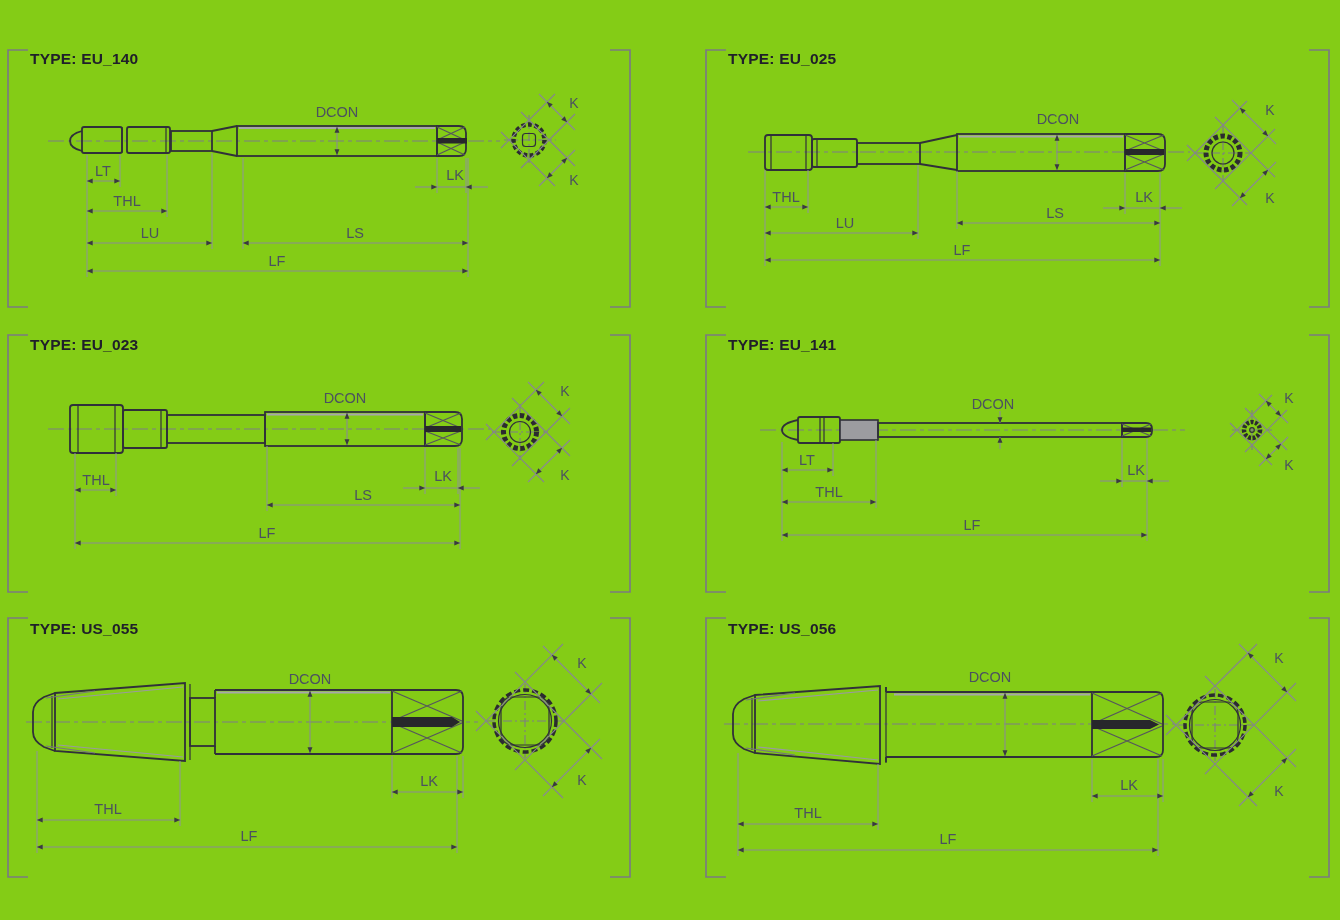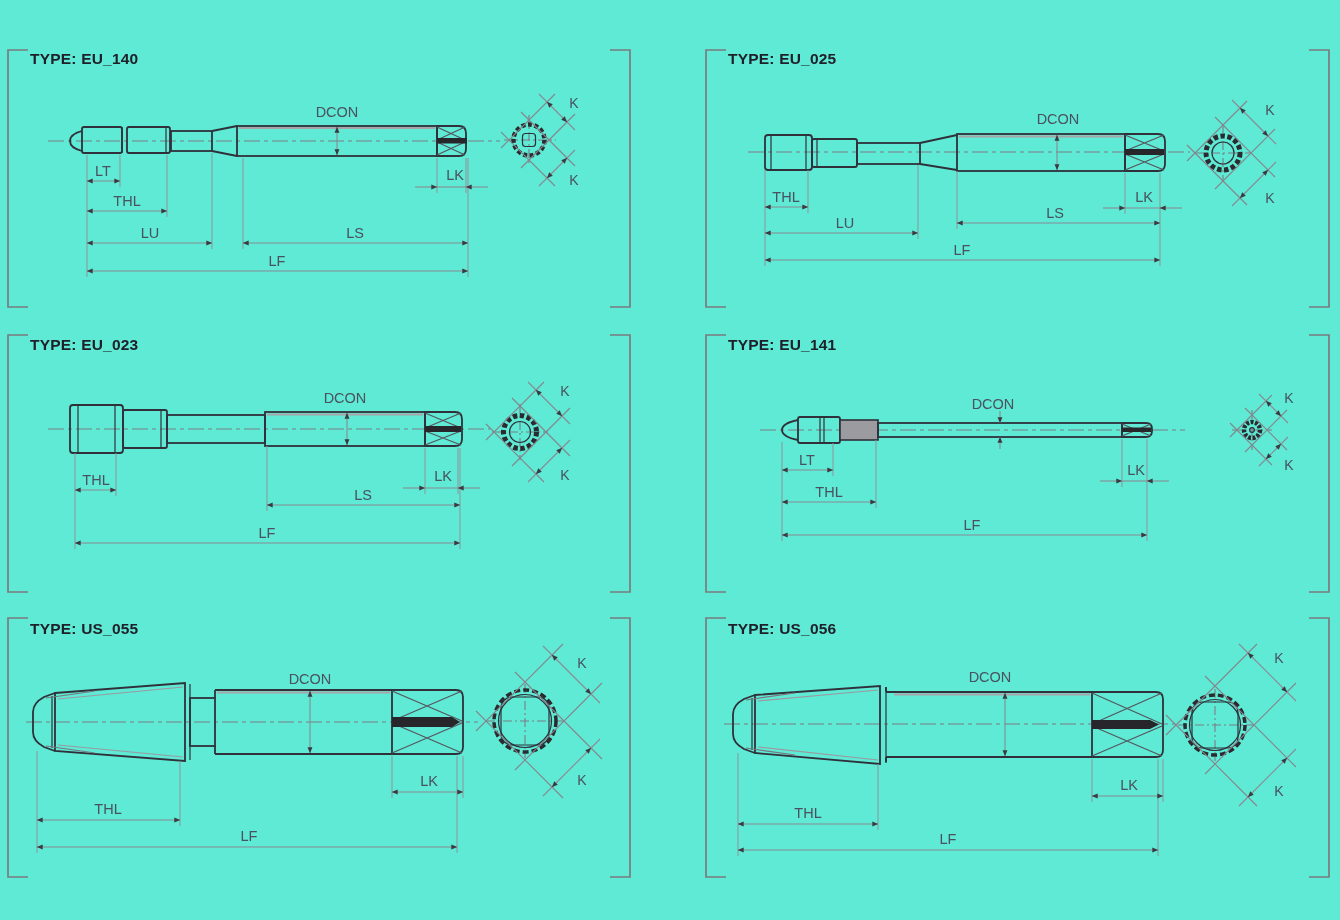--- a/index.html
+++ b/index.html
@@ -1,16 +1,16 @@
 <!DOCTYPE html>
 <html><head>
 <meta charset="utf-8">
 <style>
   html,body{margin:0;padding:0;background:#ffffff;}
-  #stage{position:relative;width:1340px;height:920px;background:#5eead4;overflow:hidden;}
+  #stage{position:relative;width:1340px;height:920px;background:#84cc16;overflow:hidden;}
   svg{position:absolute;left:0;top:0;}
   svg text{font-family:"Liberation Sans","DejaVu Sans",sans-serif;}
   .ttl{font-size:15.5px;font-weight:bold;fill:#20202a;letter-spacing:.2px;}
   .lbl{font-size:14.5px;fill:#4b5160;}
   .klbl{font-size:14px;fill:#4b5160;}
   .outl{stroke:#30303a;stroke-width:1.8;fill:none;}
   .outl2{stroke:#30303a;stroke-width:1.2;fill:none;}
   .shade{stroke:#a6a6aa;stroke-width:2.2;fill:none;}
   .cl{stroke:#7d7d85;stroke-width:1.2;fill:none;stroke-dasharray:16,4,4,4;}
   .ch{stroke:#7d7d85;stroke-width:1.1;fill:none;stroke-dasharray:9,3,2,3;}

